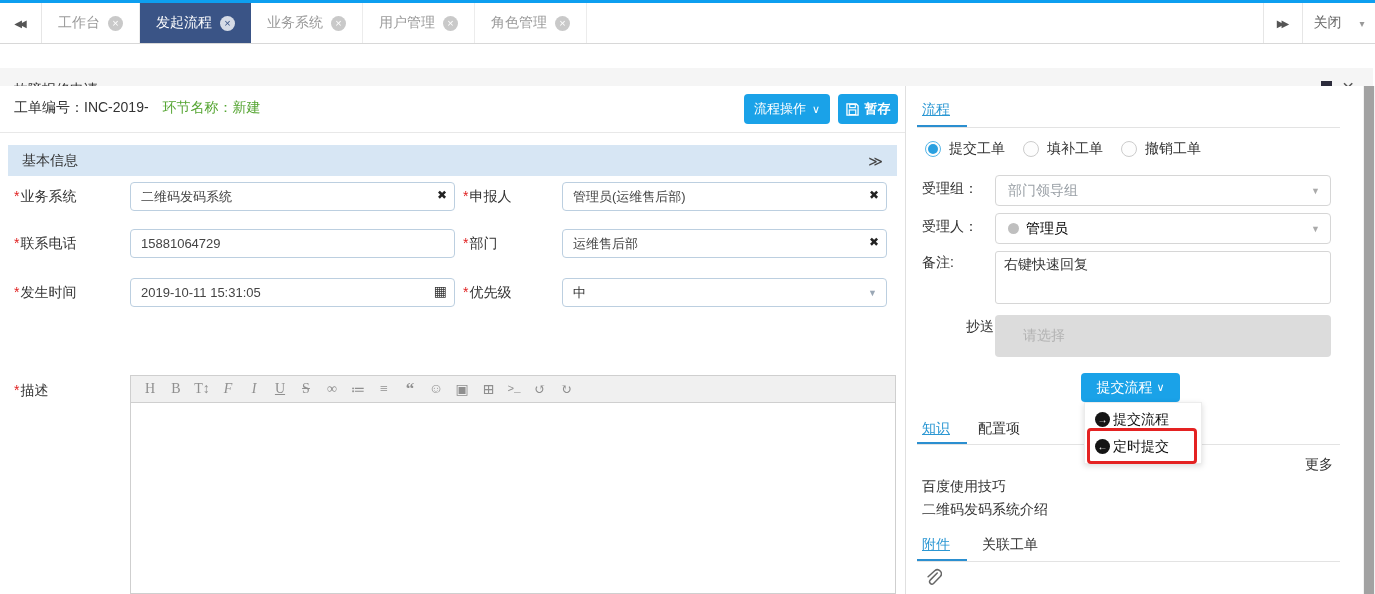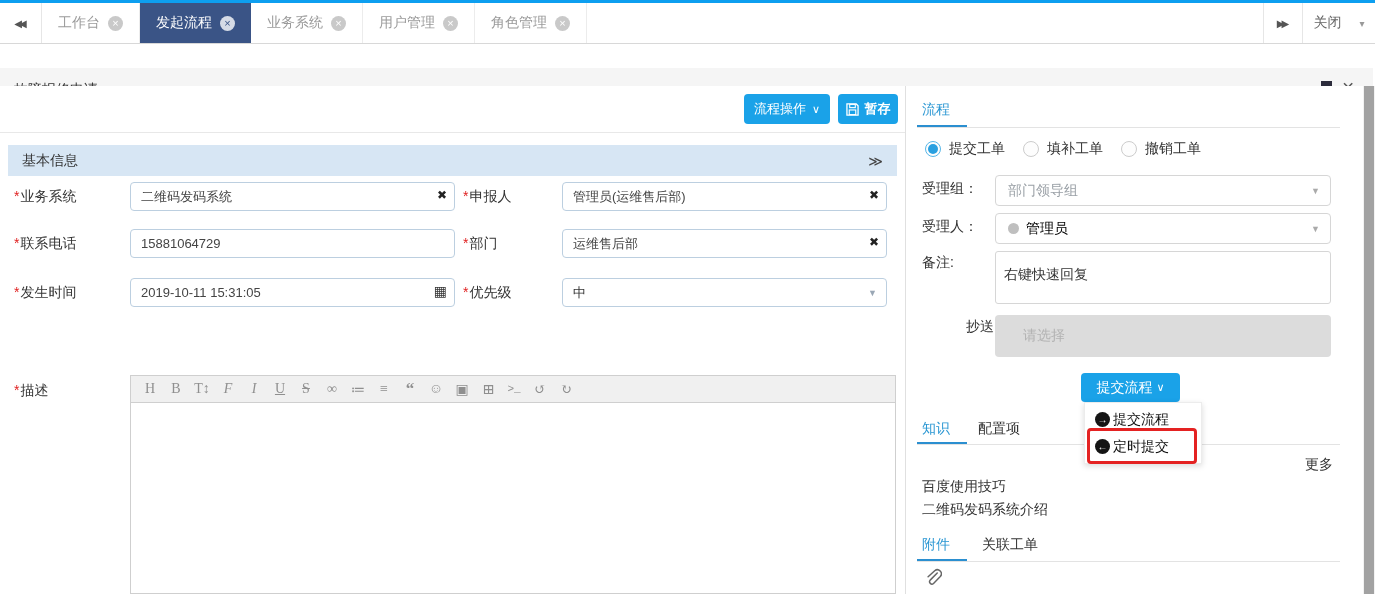--- a/index.html
+++ b/index.html
@@ -83,42 +83,42 @@
             font-family:"Liberation Serif","DejaVu Serif",serif; }
   .ed-btn:nth-child(4), .ed-btn:nth-child(5) { font-style:italic; }
   .ed-btn:nth-child(6) { text-decoration:underline; }
   .ed-btn:nth-child(7) { text-decoration:line-through; }
   .ed-btn:nth-child(11) { font-weight:bold; font-size:17px; line-height:10px; }
   .ed-btn:nth-child(15) { font-size:11px; font-family:"Liberation Mono","DejaVu Sans Mono",monospace; }
   .editor-body { height:191px; background:#fff; border:1px solid #cfcfcf; border-top:none; cursor:text; }
 
   
   .rp-tab { position:absolute; font-size:14px; color:#333; cursor:pointer; }
-  .rp-tab.blue { color:#2b97d3; }
+  .rp-tab.blue { color:#2b97d3;text-decoration:underline; }
   .rp-underline { position:absolute; width:50px; height:3px; background:#2b8fd0; }
   .rp-line { position:absolute; left:917px; width:423px; border-top:1px solid #e3e3e3; }
 
   .radio-row { position:absolute; left:925px; top:54px; display:flex; align-items:center; gap:8px; }
   .radio { width:16px; height:16px; border-radius:50%; border:1px solid #ccc; background:#fdfdfd;
            position:relative; cursor:pointer; }
   .radio.on { border-color:#58b7e8; }
   .radio.on::after { content:""; position:absolute; left:2px; top:2px; width:10px; height:10px;
                      border-radius:50%; background:#2aa0e0; }
   .radio-lbl { font-size:14px; color:#333; margin-right:10px; }
 
   .rp-row-label { position:absolute; left:922px; font-size:14px; color:#333; }
   .rp-sel { position:absolute; left:995px; width:336px; height:31px; border:1px solid #d6d6d6;
             border-radius:4px; background:#fff; font-size:14px; display:flex; align-items:center;
             padding:0 12px; cursor:pointer; }
   .rp-sel .caret { position:absolute; right:10px; font-size:9px; color:#aaa; }
   .rp-sel .ghost { color:#9aa0a6; }
   .avatar-dot { width:11px; height:11px; border-radius:50%; background:#bfbfbf; margin-right:7px; }
   .rp-textarea { position:absolute; left:995px; top:165px; width:336px; height:53px;
                  border:1px solid #d6d6d6; border-radius:3px; font-size:14px; color:#333;
-                 padding:14px 8px; resize:none; font-family:inherit; outline:none; }
+                 padding:4px 8px; resize:none; font-family:inherit; outline:none; }
   .cc-box { position:absolute; left:995px; top:229px; width:336px; height:42px; background:#dcdcdc;
             border-radius:4px; color:#b3b3b3; font-size:14px; display:flex; align-items:center;
             padding-left:28px; }
 
   #btn-submit { left:1081px; top:287px; width:99px; height:29px; font-size:14px; }
   #btn-submit .chev { font-size:11px; margin-left:-2px; }
 
   .dropdown { position:absolute; left:1084px; top:316px; width:118px; background:#fff;
               border:1px solid #ececec; box-shadow:0 2px 6px rgba(0,0,0,.15); z-index:10; padding:3px 0; }
   .dd-item { display:flex; align-items:center; gap:3px; font-size:14px; color:#111; height:27px;
@@ -182,20 +182,24 @@
     <span class="title">故障报修申请</span>
     <span class="win-restore">
       <span class="back"></span>
       <span class="front"></span>
     </span>
     <span class="win-close">×</span>
   </div>
 
   <div id="main">
 
+    <div class="wo-header">
+      <span>工单编号：INC-2019-</span>
+      <span class="wo-stage">环节名称：新建</span>
+    </div>
     <button class="btn" id="btn-flow-action">
       <span>流程操作</span>
       <span class="chev">∨</span>
     </button>
     <button class="btn" id="btn-save">
       <svg width="13" height="13" viewBox="0 0 14 14">
         <path d="M1 1 h10 l2 2 v10 h-12 z" fill="none" stroke="#fff" stroke-width="1.4"></path>
         <rect x="3.5" y="7.5" width="7" height="5" fill="none" stroke="#fff" stroke-width="1.2"></rect>
         <rect x="4" y="1.5" width="6" height="3.5" fill="none" stroke="#fff" stroke-width="1.2"></rect>
       </svg>

